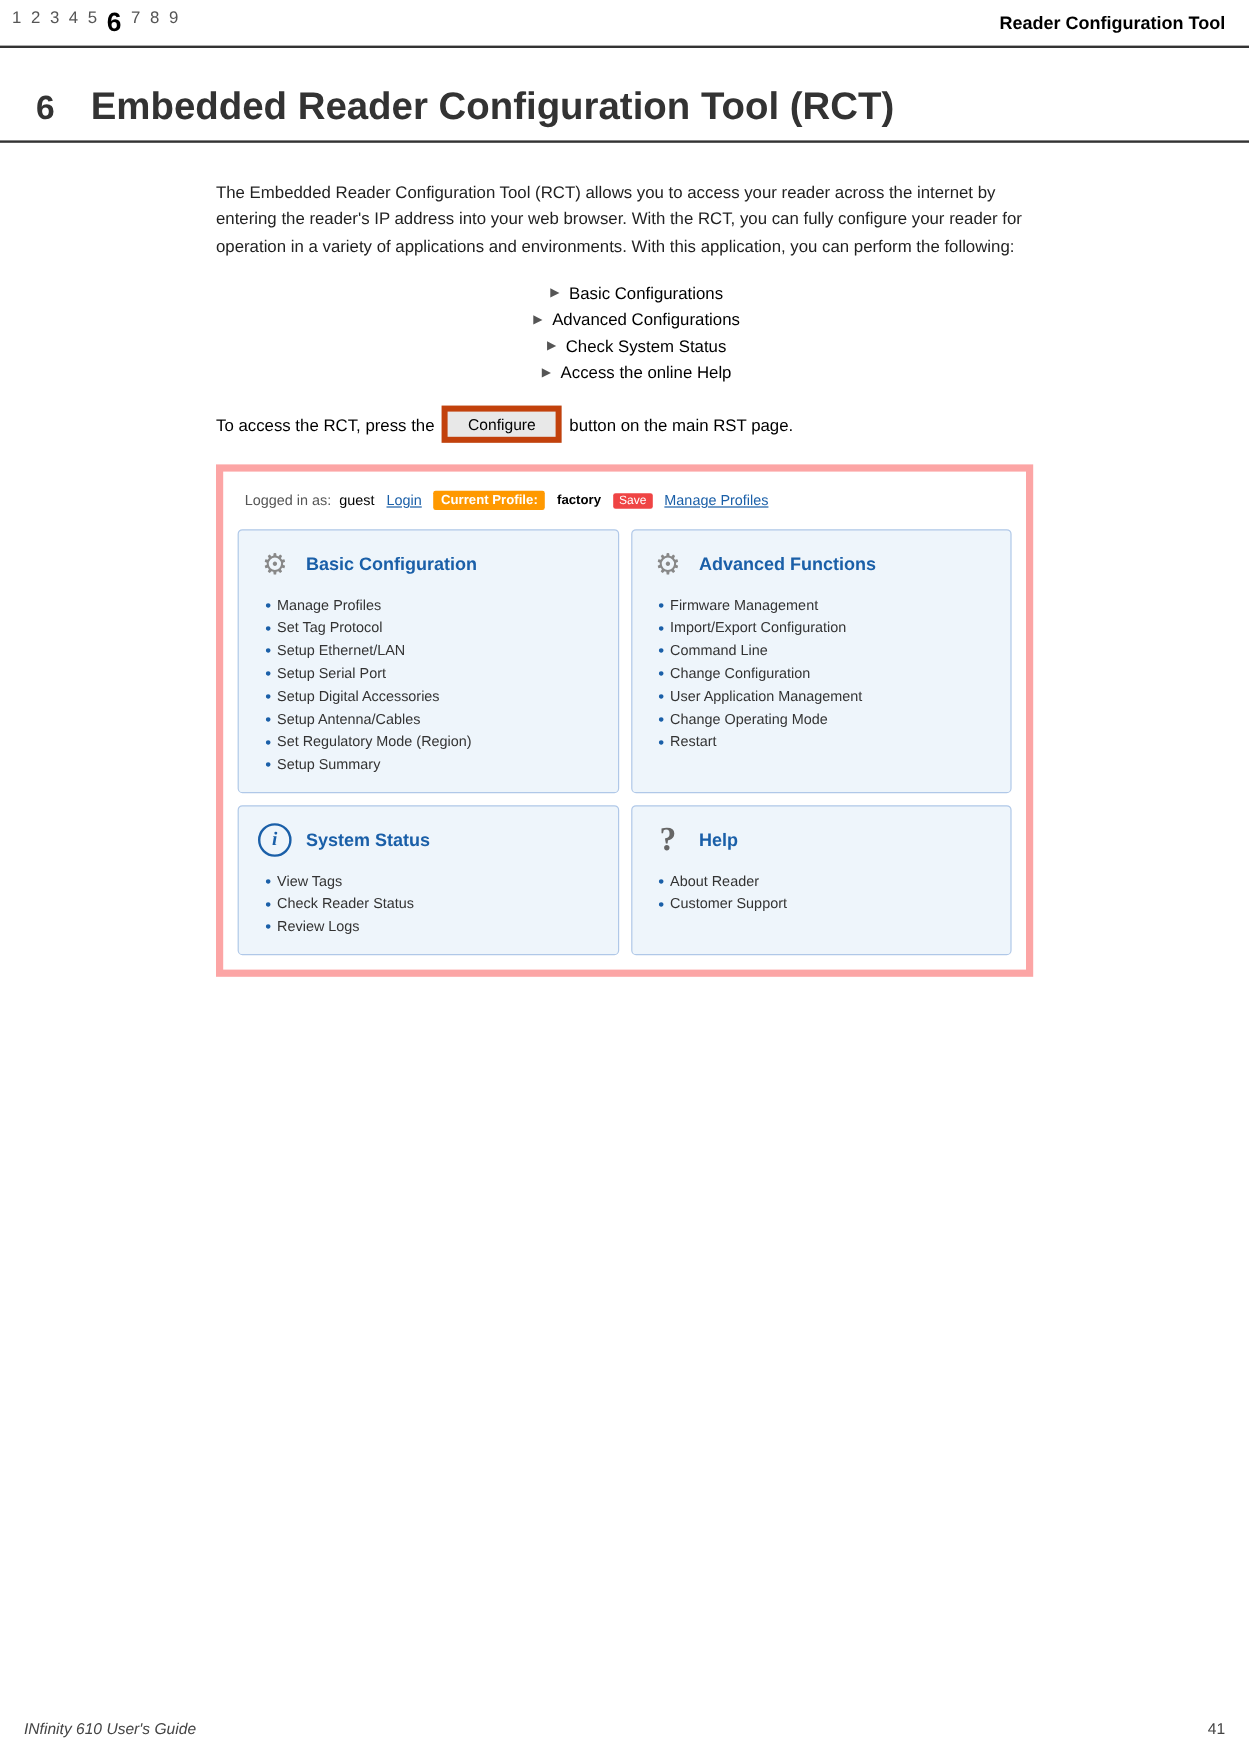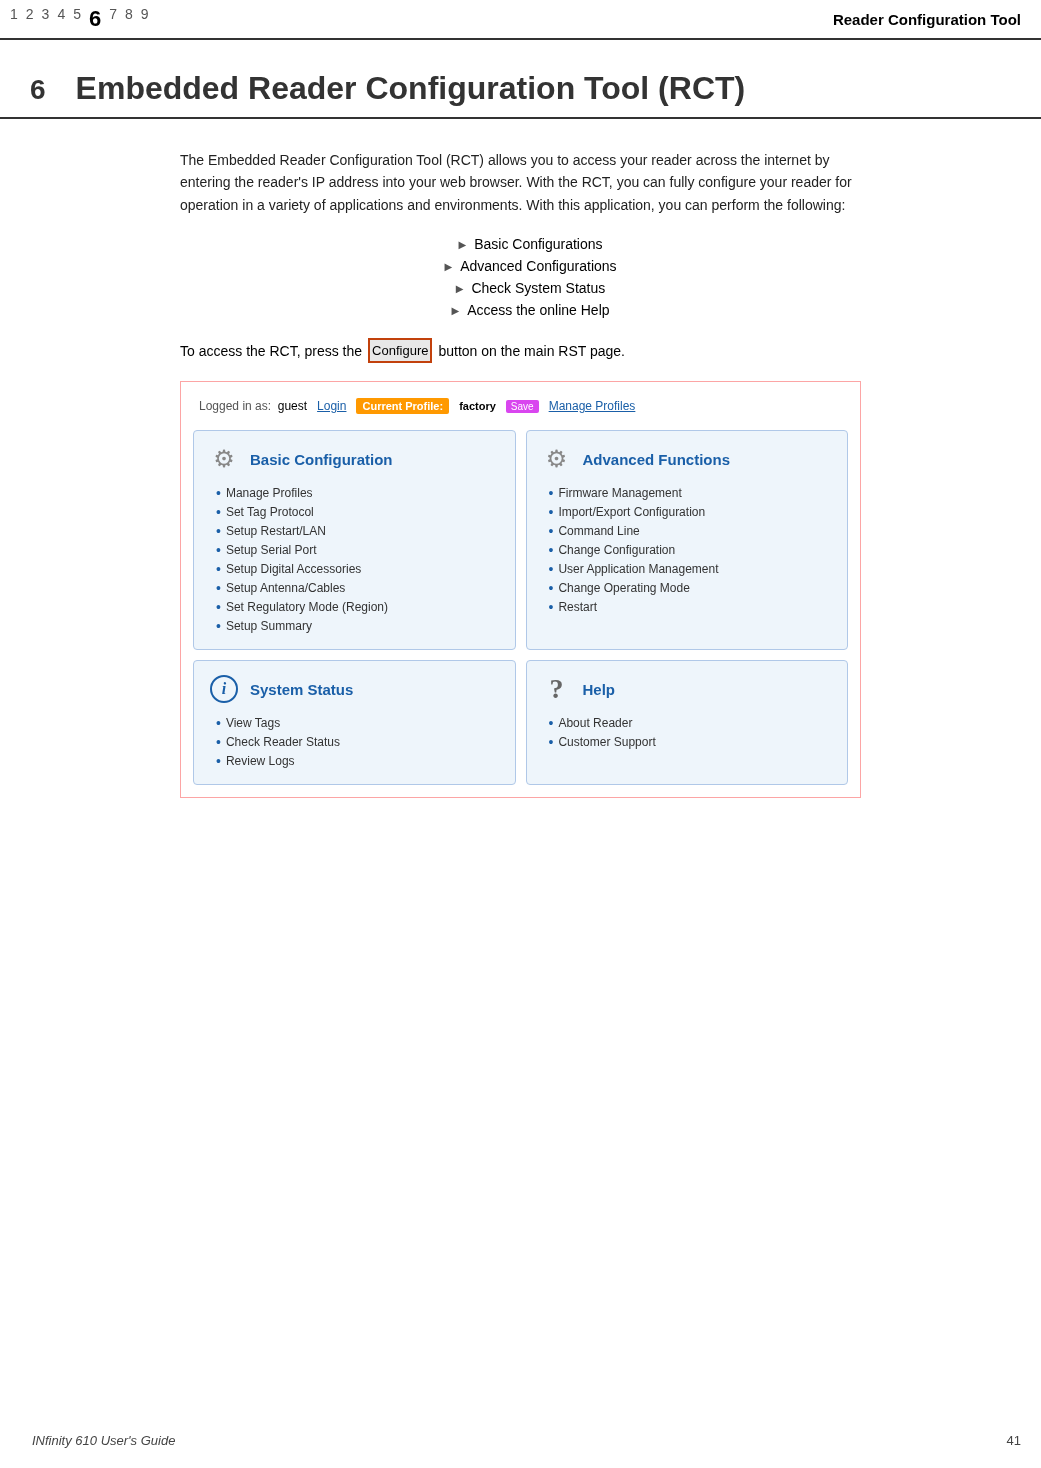--- a/index.html
+++ b/index.html
@@ -96,30 +96,30 @@
 
     .configure-line {
       font-size: 14px;
       margin-bottom: 18px;
       display: flex;
       align-items: center;
       gap: 6px;
     }
     .configure-button {
       background: #e8e8e8;
-      border: 2px solid #c2410c;
-      padding: 3px 2px;
+      border: 5px solid #c2410c;
+      padding: 3px 17px;
       font-size: 13px;
       cursor: pointer;
       color: #000;
     }
 
     
     .rct-screenshot {
-      border: 1px solid #fca5a5;
+      border: 6px solid #fca5a5;
       background: #fff;
       padding: 12px;
       margin-bottom: 30px;
     }
 
     
     .rct-topbar {
       display: flex;
       align-items: center;
       gap: 10px;
@@ -152,21 +152,21 @@
       padding: 2px 6px;
       font-weight: bold;
       border-radius: 2px;
     }
     .rct-profile-name {
       font-size: 11px;
       font-weight: bold;
       color: #000;
     }
     .rct-save-btn {
-      background: #d946ef;
+      background: #ef4444;
       color: #fff;
       font-size: 10px;
       padding: 1px 5px;
       border-radius: 2px;
       cursor: pointer;
     }
     .rct-manage-profiles {
       color: #1a5fa8;
       text-decoration: underline;
       font-size: 12px;
@@ -220,21 +220,21 @@
     .rct-panel-list li::before {
       content: '•';
       color: #1a5fa8;
       font-size: 14px;
     }
 
     
     .page-footer {
       position: absolute;
       bottom: 20px;
-      left: 32px;
+      left: 20px;
       right: 20px;
       display: flex;
       justify-content: space-between;
       font-size: 13px;
       color: #444;
     }
     .footer-brand {
       font-style: italic;
     }
     .footer-brand span.brand {
@@ -345,21 +345,21 @@
           <span class="rct-panel-title">Basic Configuration</span>
         </div>
         <ul class="rct-panel-list">
           <li>
               <span>Manage Profiles</span>
             </li>
           <li>
               <span>Set Tag Protocol</span>
             </li>
           <li>
-              <span>Setup Restart/LAN</span>
+              <span>Setup Ethernet/LAN</span>
             </li>
           <li>
               <span>Setup Serial Port</span>
             </li>
           <li>
               <span>Setup Digital Accessories</span>
             </li>
           <li>
               <span>Setup Antenna/Cables</span>
             </li>

